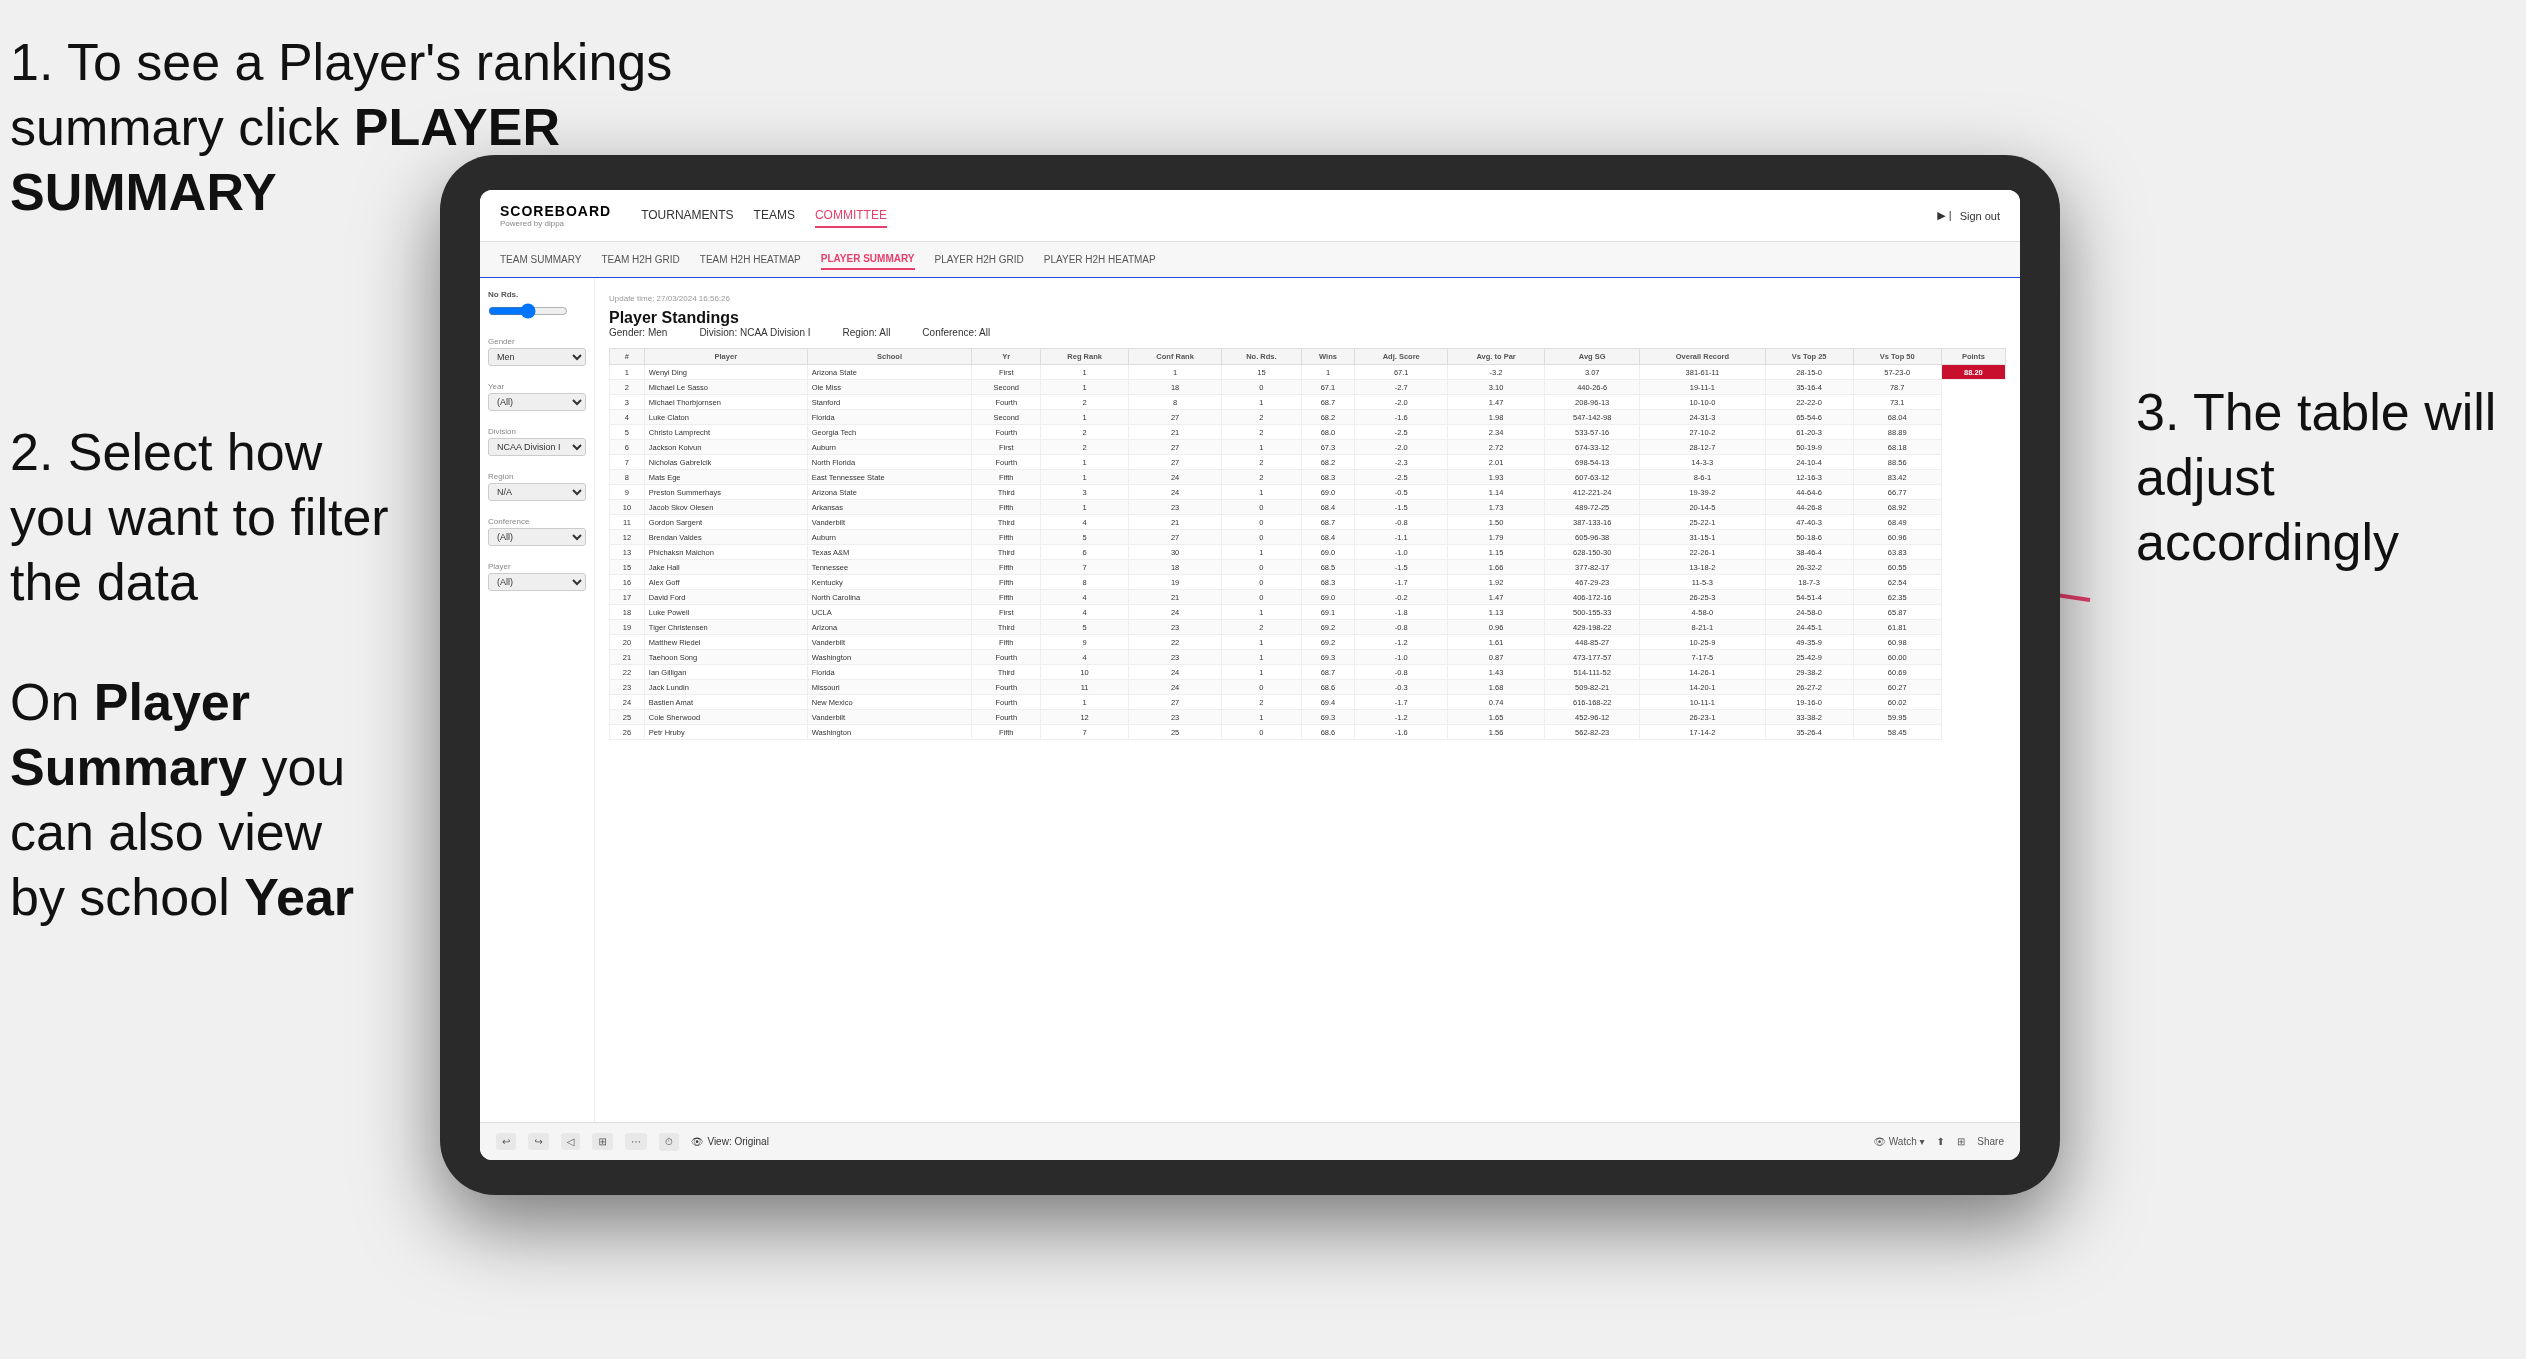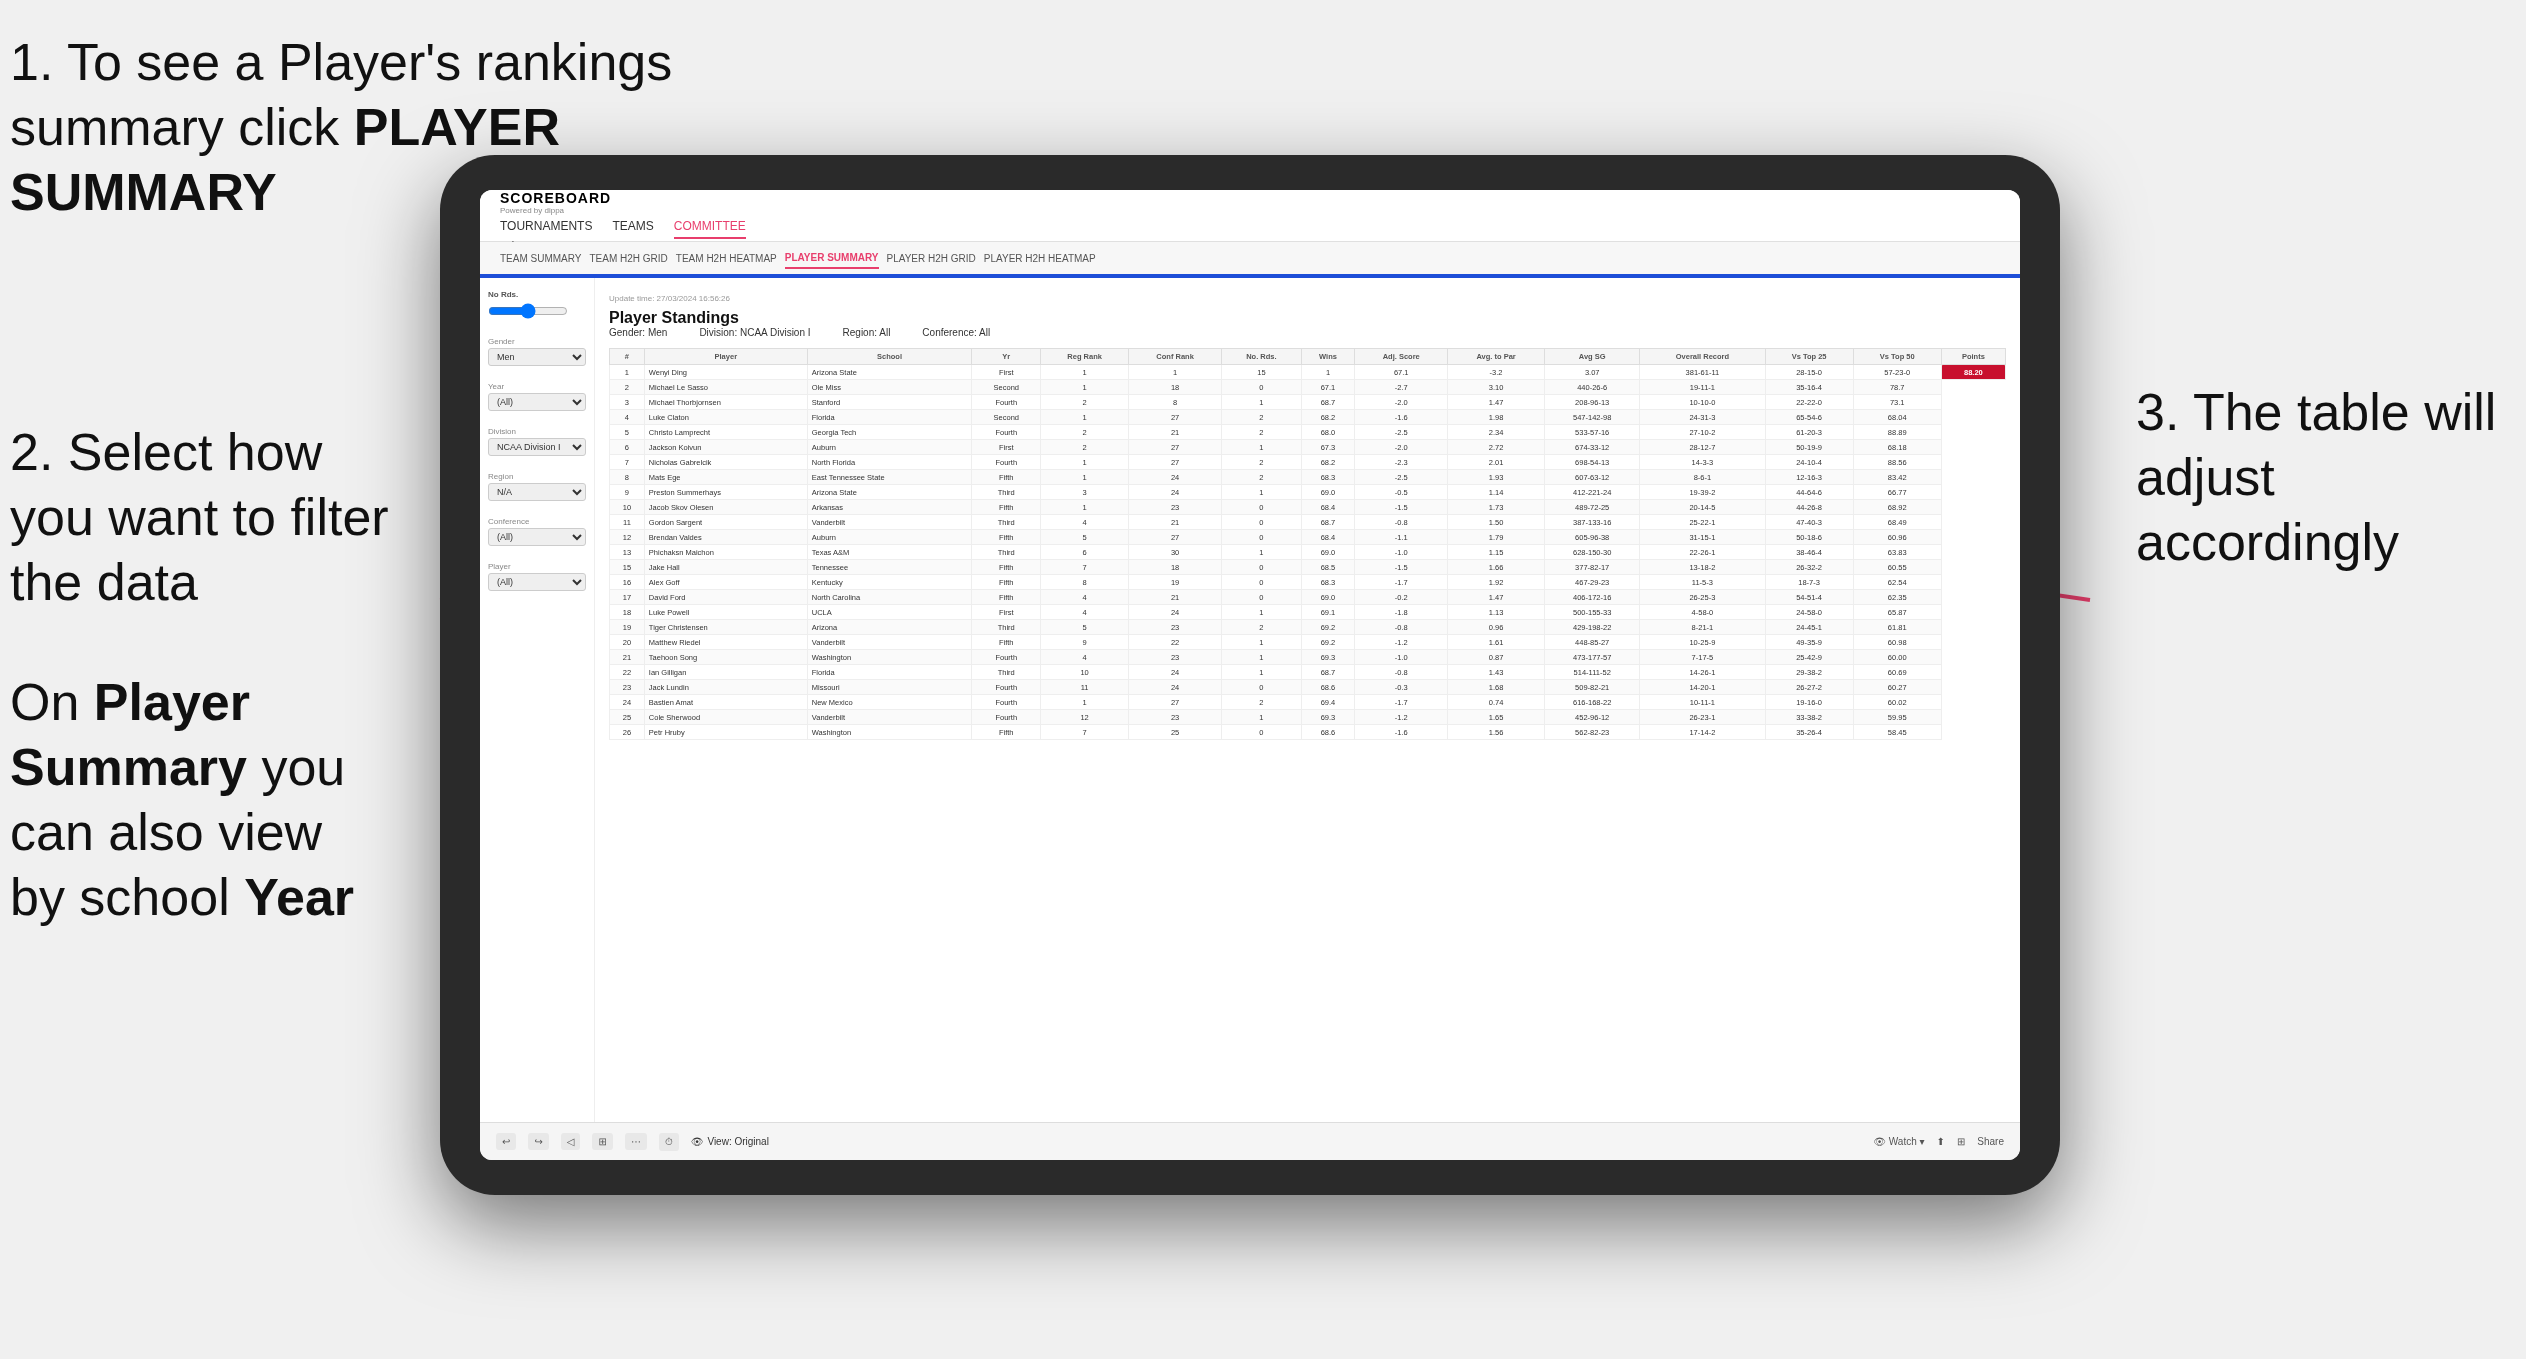--- a/index.html
+++ b/index.html
@@ -86,26 +86,26 @@
       background: #fff;
       border-radius: 12px;
       overflow: hidden;
       display: flex;
       flex-direction: column;
     }
 
     
     .nav-bar {
       display: flex;
+      align-items: center;
       padding: 0 20px;
       height: 52px;
       background: #fff;
       border-bottom: 1px solid #e0e0e0;
       flex-shrink: 0;
-      flex-direction: column;
     }
 
     .logo-area {
       display: flex;
       flex-direction: column;
       margin-right: 30px;
     }
     .logo-scoreboard {
       font-size: 14px;
       font-weight: 900;
@@ -142,22 +142,22 @@
       color: #333;
     }
 
     
     .sub-nav {
       display: flex;
       align-items: center;
       padding: 0 20px;
       height: 36px;
       background: #f7f7f7;
-      border-bottom: 4px solid #1d4ed8;
-      gap: 8px;
+      border-bottom: 1px solid #1d4ed8;
+      gap: 20px;
       flex-shrink: 0;
     }
     .sub-nav-item {
       font-size: 10px;
       color: #555;
       cursor: pointer;
       padding: 4px 0;
       white-space: nowrap;
     }
     .sub-nav-item.active {

